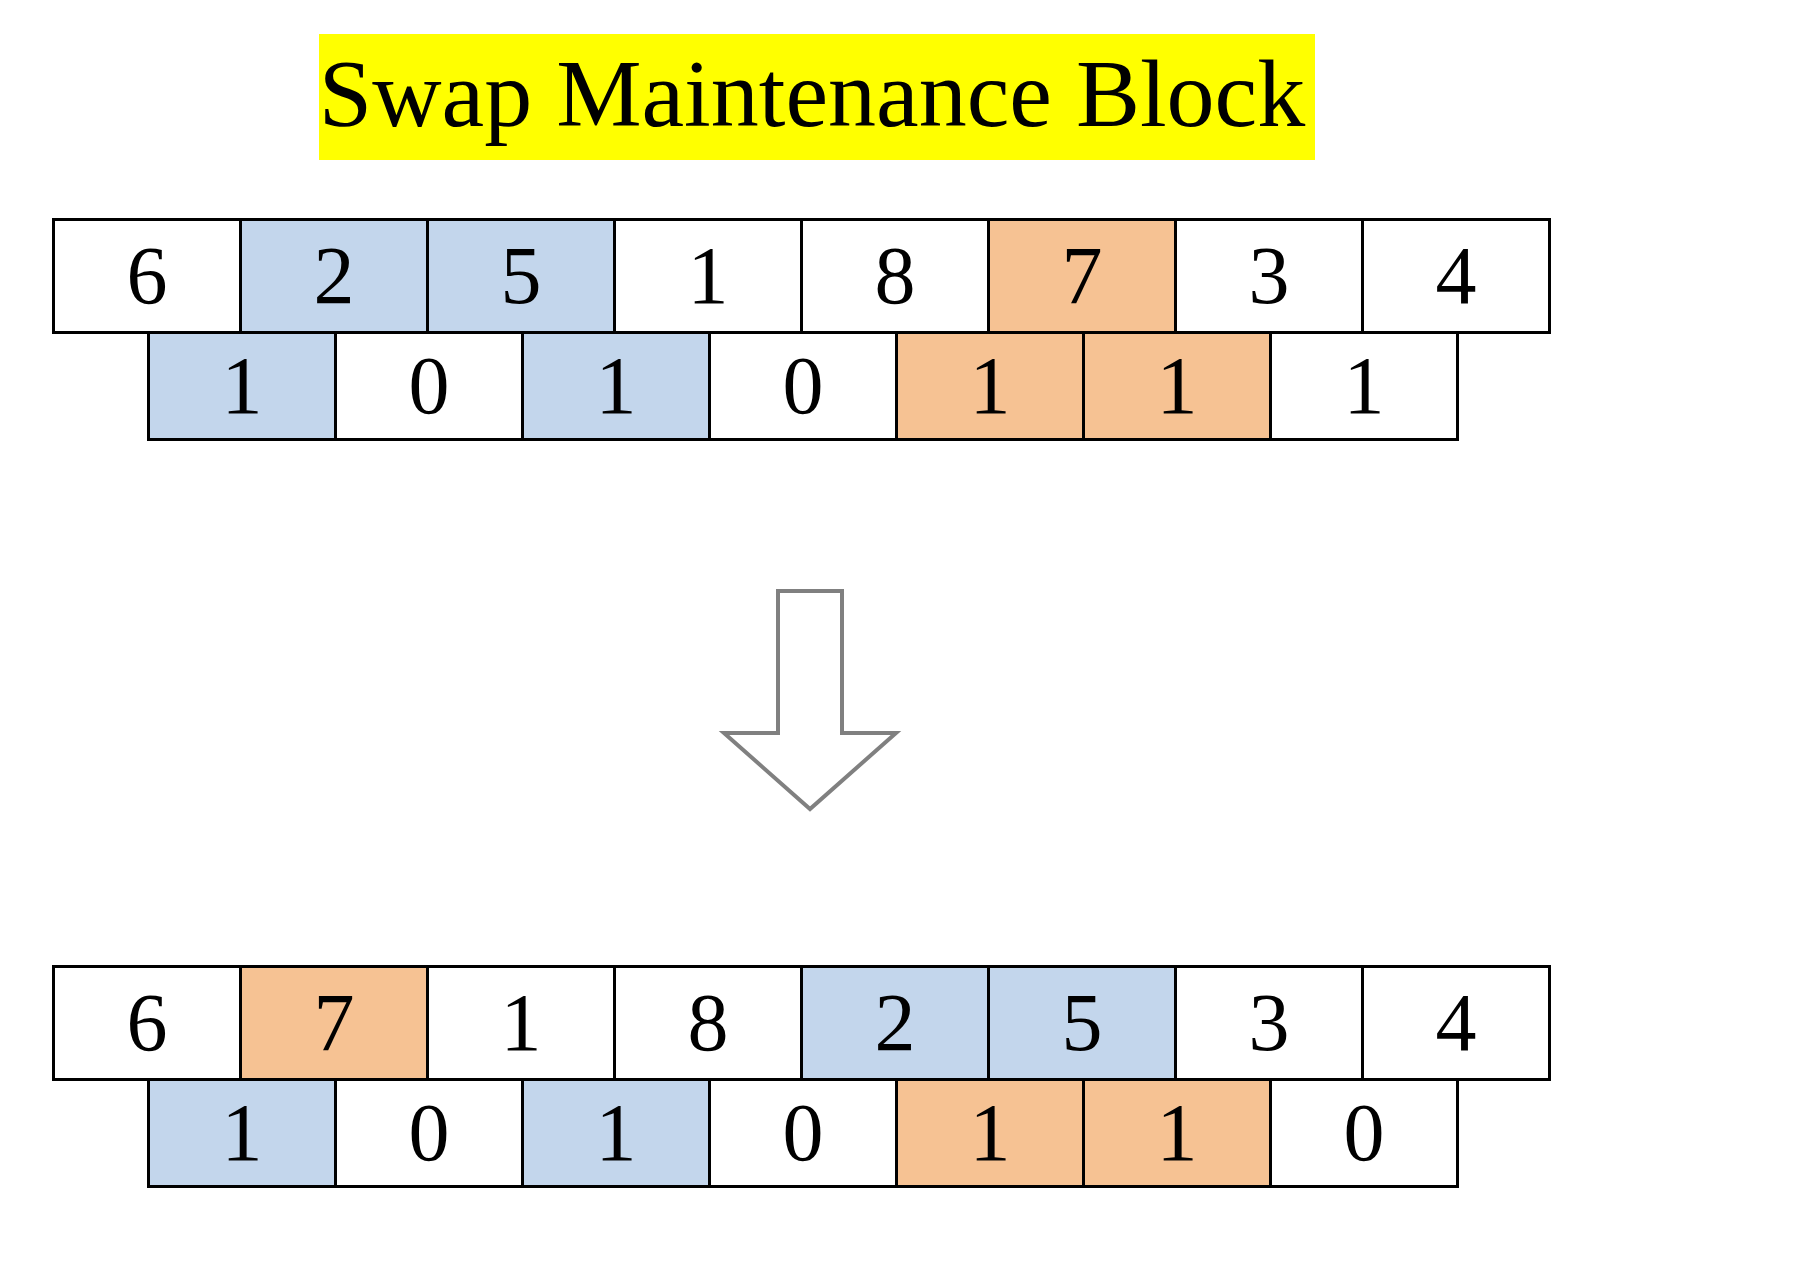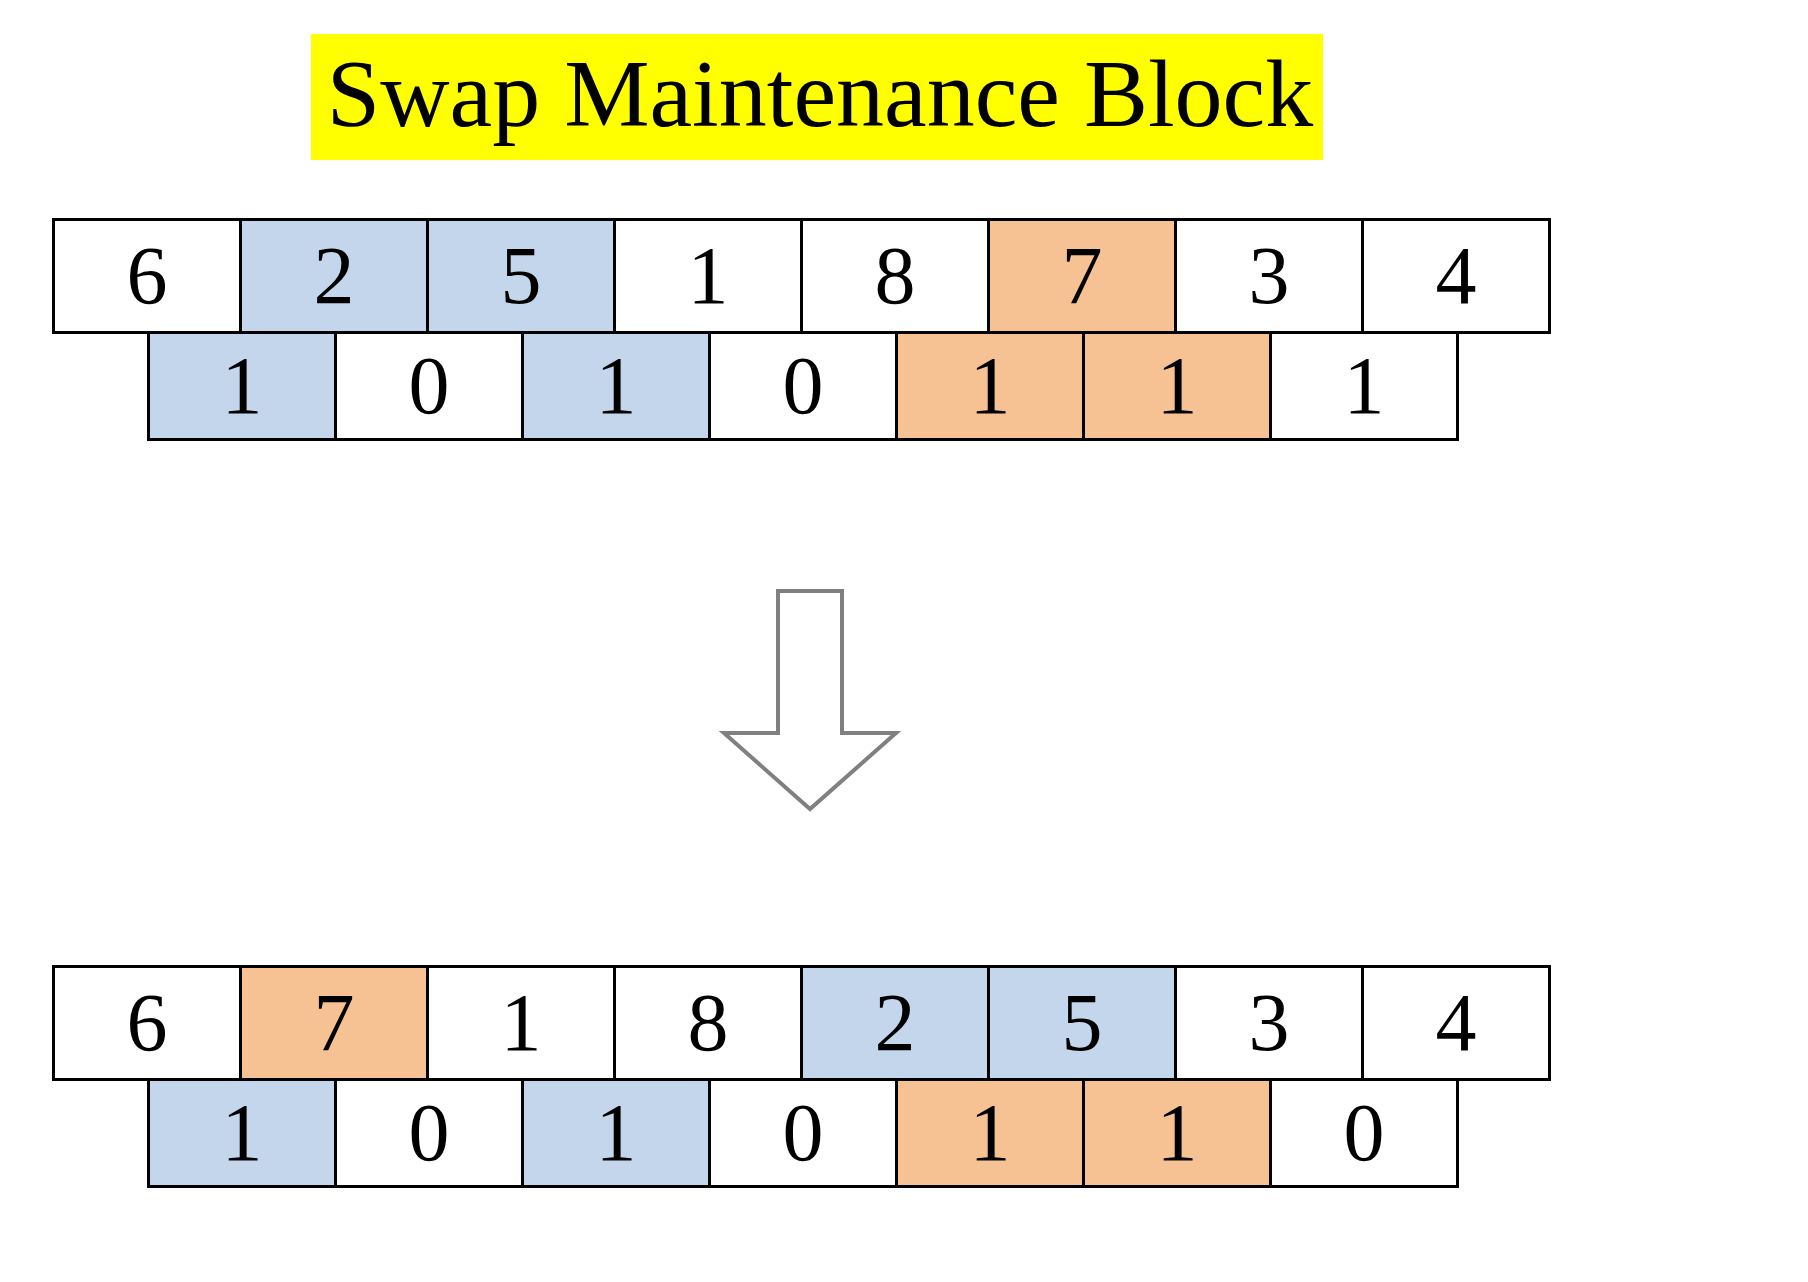--- a/index.html
+++ b/index.html
@@ -26,21 +26,21 @@
     align-items: center;
     justify-content: center;
   }
   #title-highlight {
     background: #ffff00;
     color: #000000;
     font-size: 96px;
     line-height: 112px;
     font-weight: normal;
     white-space: nowrap;
-    padding: 4px 10px 10px 16px;
+    padding: 4px 10px 10px 0;
     letter-spacing: 0px;
     font-family: "Liberation Serif", "DejaVu Serif", serif;
   }
 
   
   .array-block {
     position: absolute;
   }
   .row {
     display: flex;

